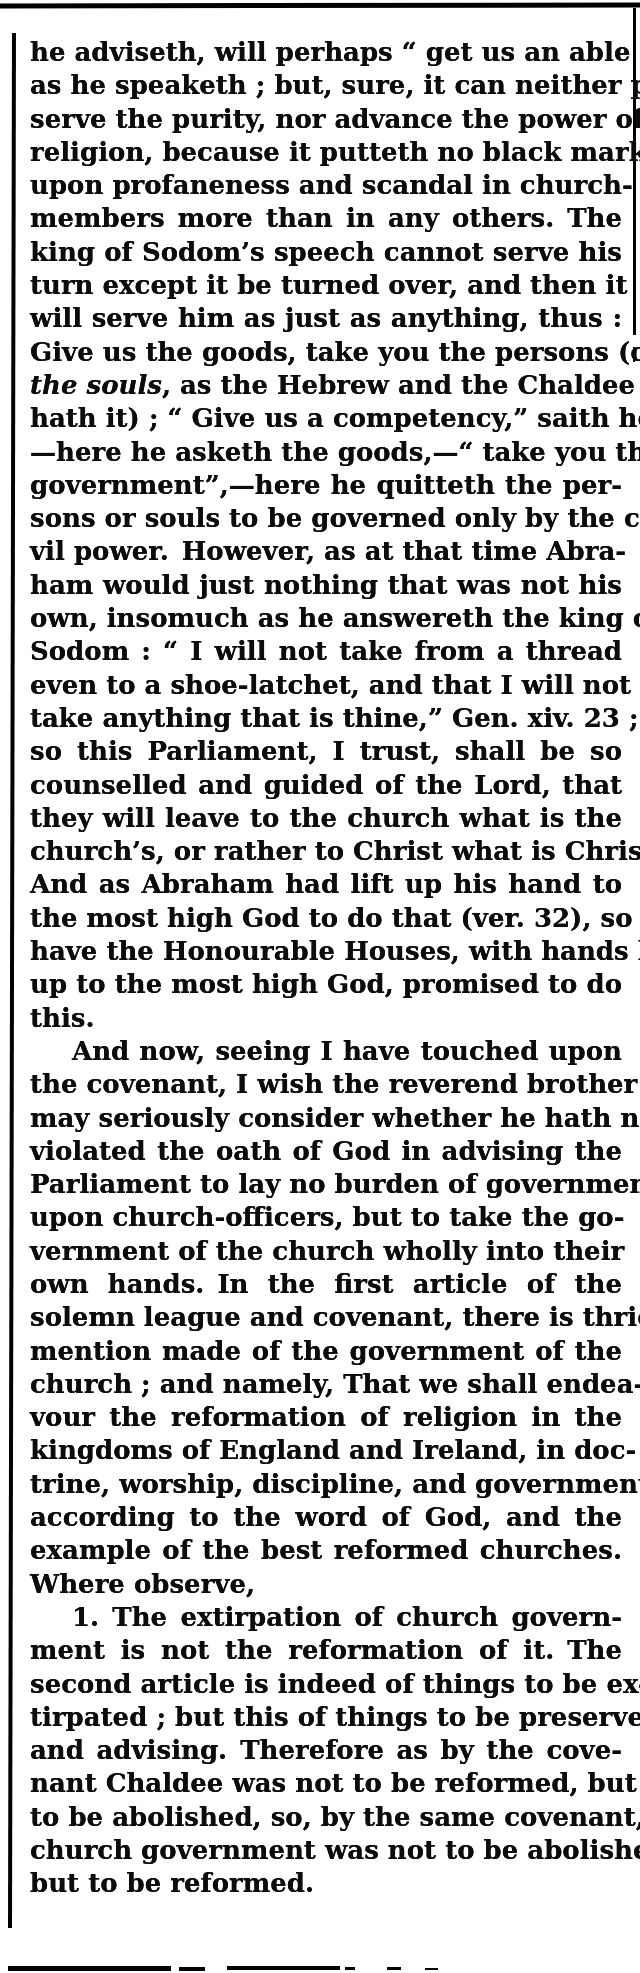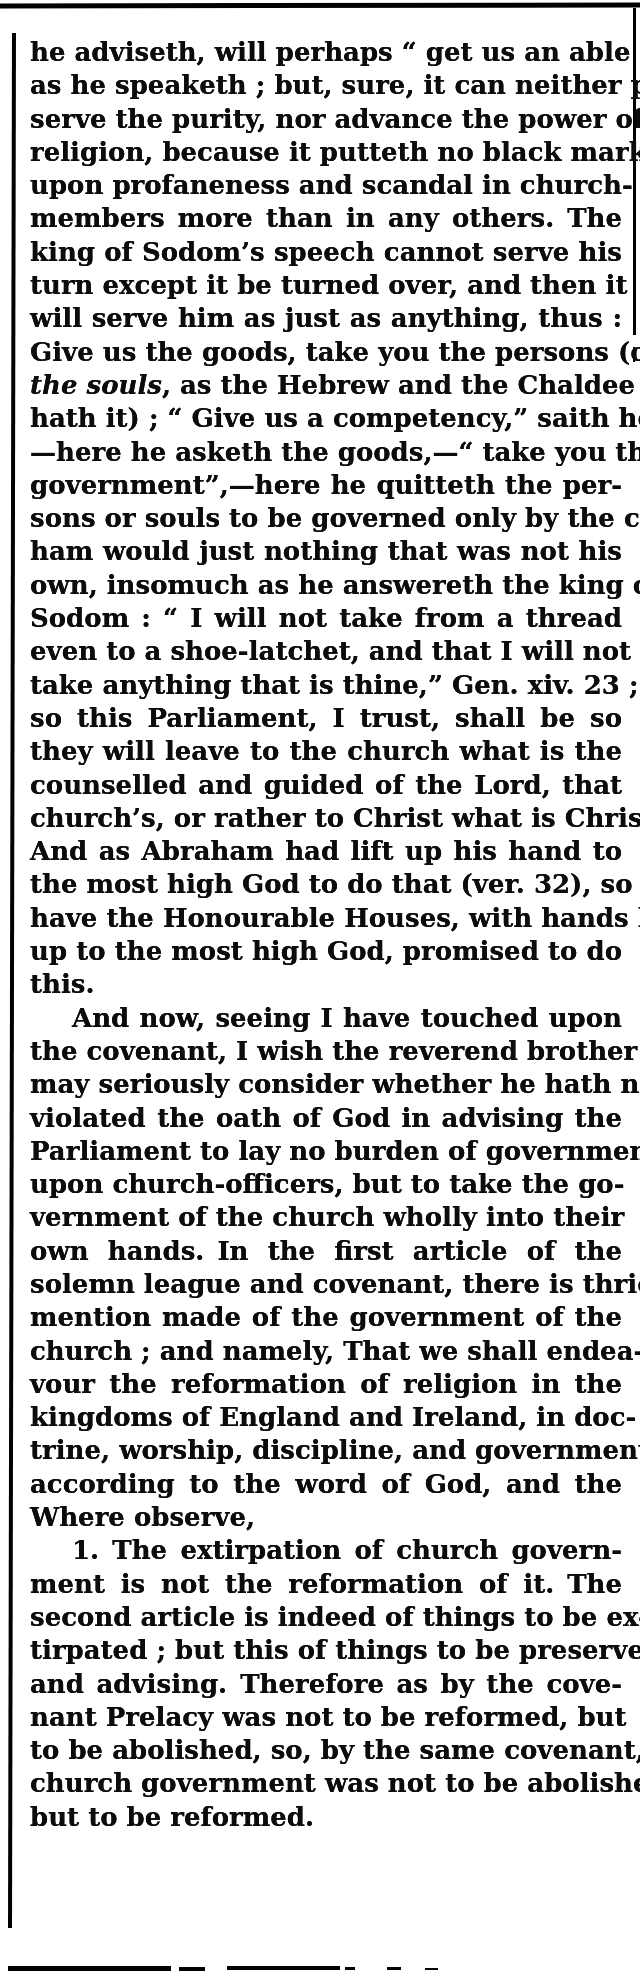--- a/index.html
+++ b/index.html
@@ -88,28 +88,29 @@
       <div class="line">members more than in any others. The</div>
       <div class="line">king of Sodom’s speech cannot serve his</div>
       <div class="line">turn except it be turned over, and then it</div>
       <div class="line">will serve him as just as anything, thus :</div>
       <div class="line">Give us the goods, take you the persons (or</div>
       <div class="line"><i>the souls</i>, as the Hebrew and the Chaldee</div>
       <div class="line">hath it) ; “ Give us a competency,” saith he,</div>
       <div class="line">—here he asketh the goods,—“ take you the</div>
       <div class="line">government”,—here he quitteth the per-</div>
       <div class="line">sons or souls to be governed only by the ci-</div>
+      <div class="line">vil power. However, as at that time Abra-</div>
       <div class="line">ham would just nothing that was not his</div>
       <div class="line">own, insomuch as he answereth the king of</div>
       <div class="line">Sodom : “ I will not take from a thread</div>
       <div class="line">even to a shoe-latchet, and that I will not</div>
       <div class="line">take anything that is thine,” Gen. xiv. 23 ;</div>
       <div class="line">so this Parliament, I trust, shall be so</div>
+      <div class="line">counselled and guided of the Lord, that</div>
       <div class="line">they will leave to the church what is the</div>
-      <div class="line">counselled and guided of the Lord, that</div>
       <div class="line">church’s, or rather to Christ what is Christ’s.</div>
       <div class="line">And as Abraham had lift up his hand to</div>
       <div class="line">the most high God to do that (ver. 32), so</div>
       <div class="line">have the Honourable Houses, with hands lift</div>
       <div class="line">up to the most high God, promised to do</div>
       <div class="line end">this.</div>
       <div class="line indent">And now, seeing I have touched upon</div>
       <div class="line">the covenant, I wish the reverend brother</div>
       <div class="line">may seriously consider whether he hath not</div>
       <div class="line">violated the oath of God in advising the</div>
@@ -117,27 +118,28 @@
       <div class="line">upon church-officers, but to take the go-</div>
       <div class="line">vernment of the church wholly into their</div>
       <div class="line">own hands. In the first article of the</div>
       <div class="line">solemn league and covenant, there is thrice</div>
       <div class="line">mention made of the government of the</div>
       <div class="line">church ; and namely, That we shall endea-</div>
       <div class="line">vour the reformation of religion in the</div>
       <div class="line">kingdoms of England and Ireland, in doc-</div>
       <div class="line">trine, worship, discipline, and government,</div>
       <div class="line">according to the word of God, and the</div>
+      <div class="line">example of the best reformed churches.</div>
       <div class="line end">Where observe,</div>
       <div class="line indent">1. The extirpation of church govern-</div>
       <div class="line">ment is not the reformation of it. The</div>
       <div class="line">second article is indeed of things to be ex-</div>
       <div class="line">tirpated ; but this of things to be preserved</div>
       <div class="line">and advising. Therefore as by the cove-</div>
-      <div class="line">nant Prelacy was not to be reformed, but</div>
+      <div class="line">nant Chaldee was not to be reformed, but</div>
       <div class="line">to be abolished, so, by the same covenant,</div>
       <div class="line">church government was not to be abolished,</div>
       <div class="line end">but to be reformed.</div>
     </div>
 
   <div id="bottom-frags">
       <div class="bottom-seg" style="left: 8px; top: 1966px; width: 163px; height: 5px;"></div>
       <div class="bottom-seg" style="left: 179px; top: 1967px; width: 26px; height: 4px;"></div>
       <div class="bottom-seg" style="left: 227px; top: 1966px; width: 113px; height: 4px;"></div>
       <div class="bottom-seg" style="left: 345px; top: 1967px; width: 10px; height: 3px;"></div>

